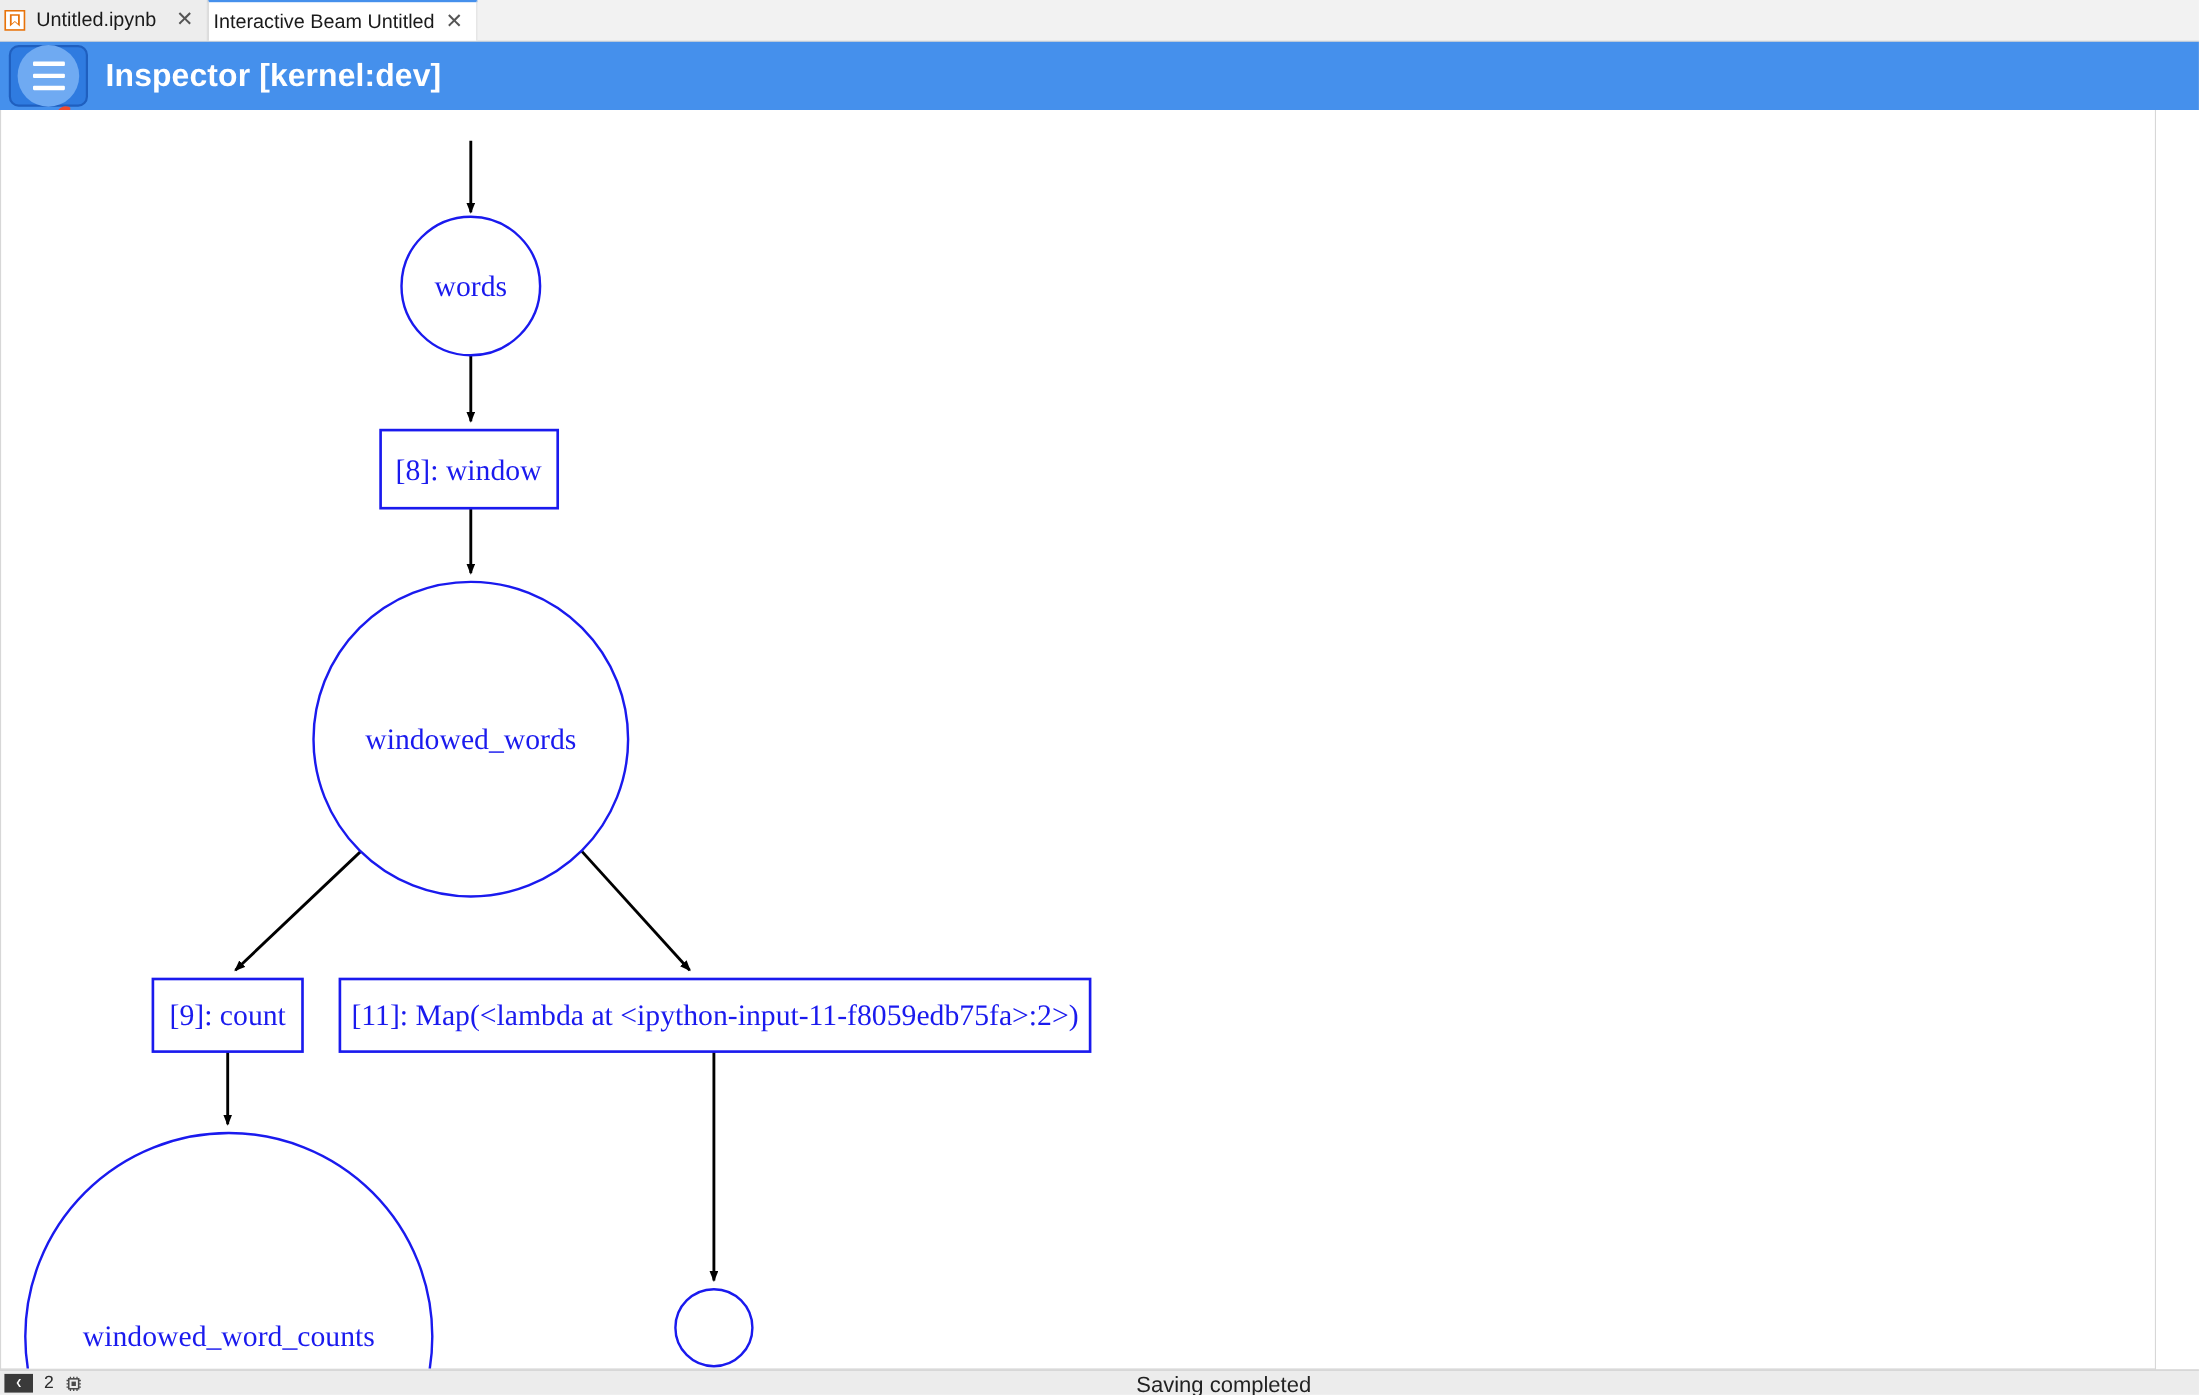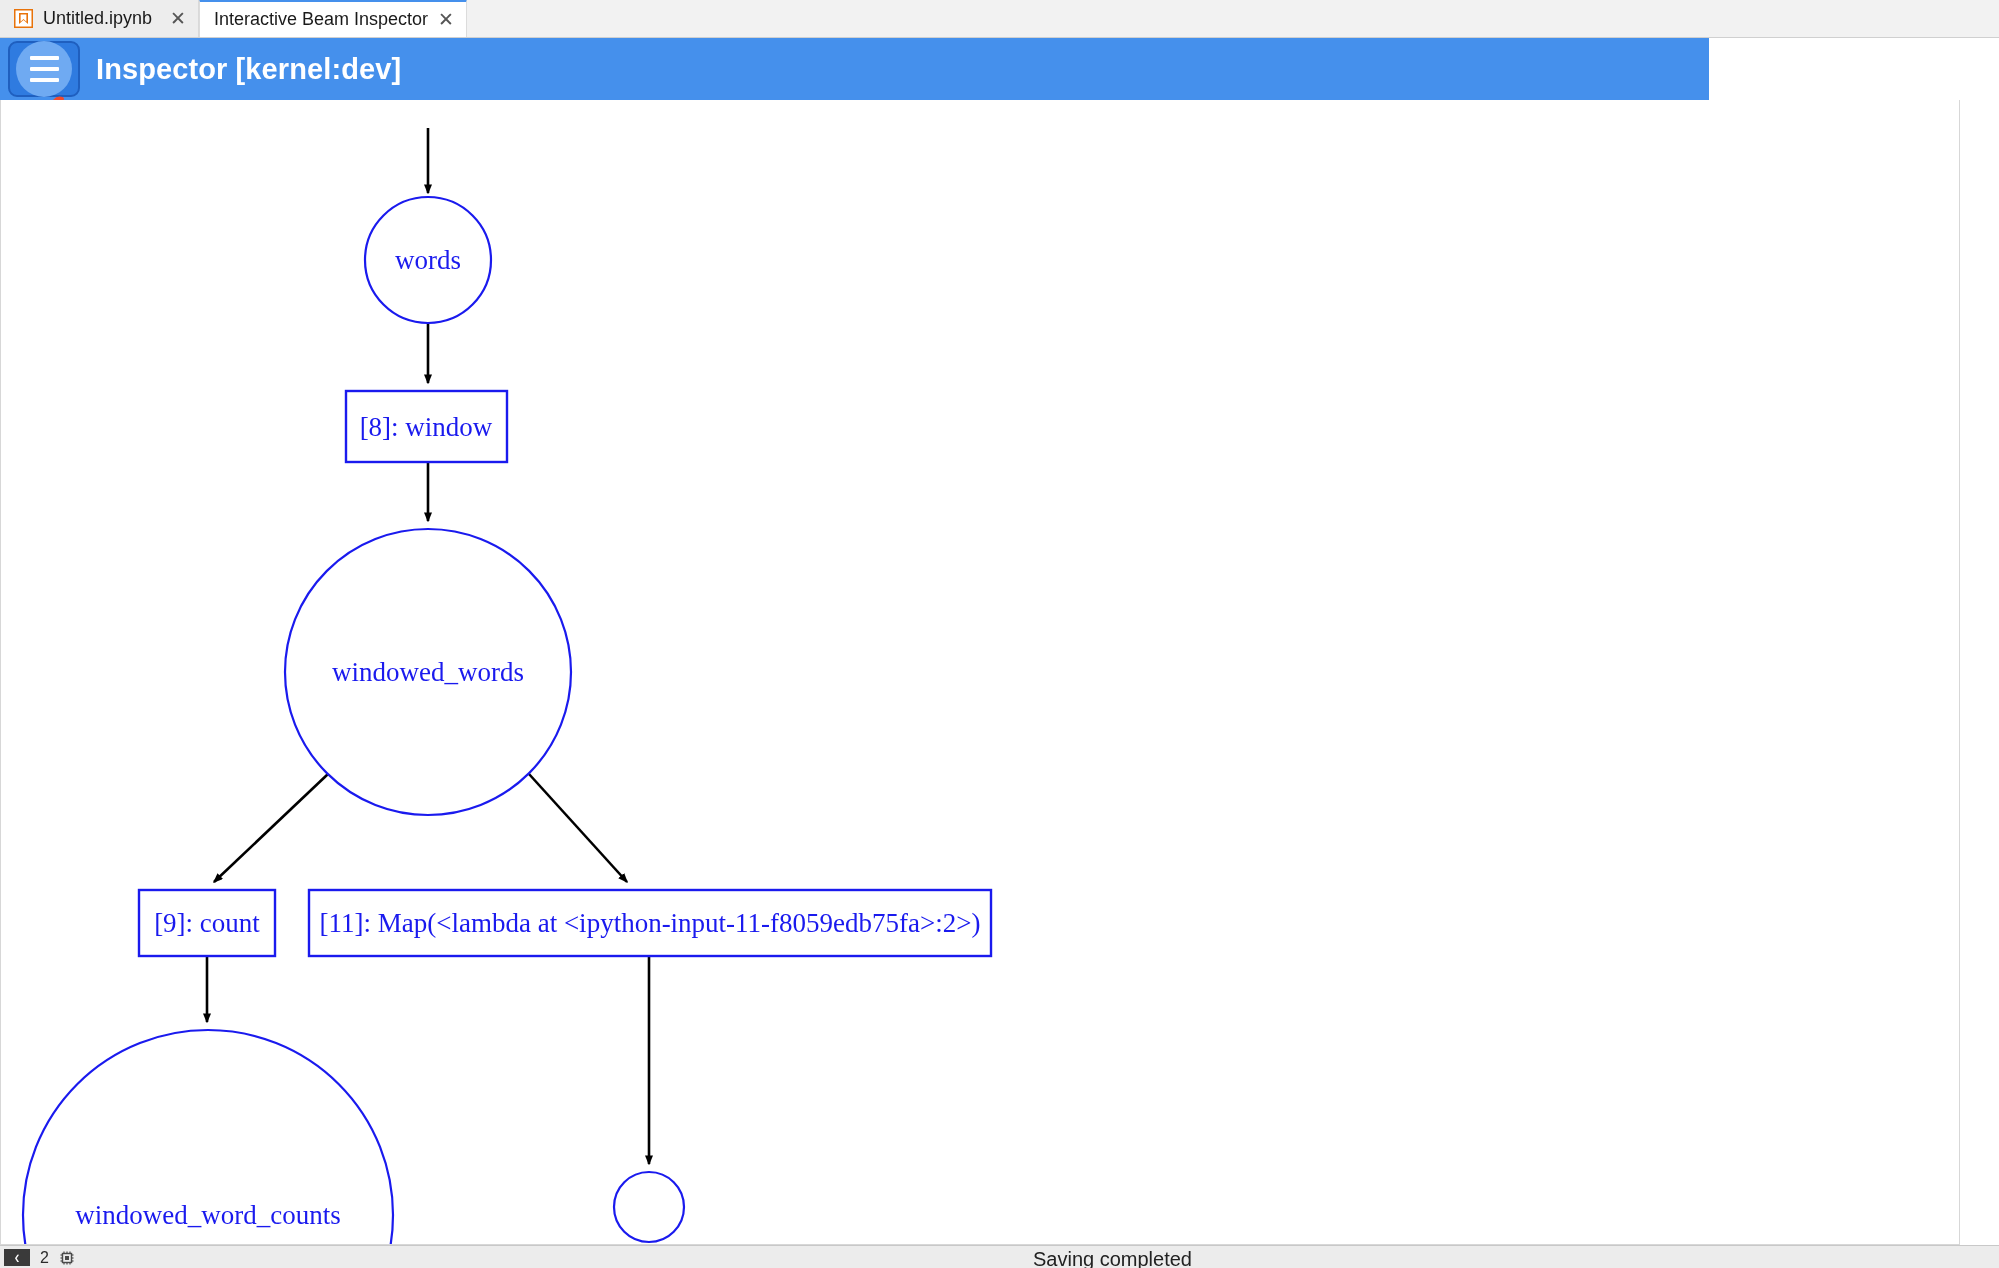--- a/index.html
+++ b/index.html
@@ -16,21 +16,21 @@
     position: absolute; left: 0; top: 0;
     width: 1999px; height: 38px;
     background: #F2F2F2;
     border-bottom: 1px solid #d0d0d0;
     display: flex; align-items: flex-end;
   }
   .tab {
     position: relative;
     height: 37px;
     display: flex; align-items: center;
-    padding: 0 10px 0 14px;
+    padding: 0 10px 0 4px;
     font-size: 18px;
     color: #1a1a1a;
     border-right: 1px solid #d9d9d9;
     background: #EFEFEF;
     cursor: pointer;
     white-space: nowrap;
   }
   .tab.inactive { background: #EDEDED; }
   .tab.active {
     background: #ffffff;
@@ -49,21 +49,21 @@
   .tab.active .tab-label { margin-right: 8px; }
   .tab-close {
     font-size: 19px; line-height: 1;
     color: #555; font-weight: 300;
     padding: 0 2px;
   }
 
   
   #header {
     position: absolute; left: 0; top: 38px;
-    width: 1709px; height: 62px;
+    width: 1999px; height: 62px;
     background: #4590EC;
     display: flex; align-items: center;
   }
   #menu-btn {
     position: absolute; left: 8px; top: 3px;
     width: 72px; height: 56px;
     border-radius: 9px;
     background: #2F7BE0;
     border: 2px solid #1F5FBF;
     display: flex; align-items: center; justify-content: center;
@@ -152,21 +152,21 @@
         <rect x="0.5" y="0.5" width="18" height="18" fill="#fff" stroke="#E8730A" stroke-width="2"></rect>
         <path d="M5 4 h9 v11 l-4.5 -4 l-4.5 4 z" fill="#E8730A"></path>
         <path d="M6.6 5.4 h5.8 v7.3 l-2.9 -2.6 l-2.9 2.6 z" fill="#fff"></path>
       </svg>
     </span>
     <span class="tab-label">Untitled.ipynb</span>
     <span class="tab-close">✕</span>
   </div>
 
   <div class="tab active">
-    <span class="tab-label">Interactive Beam Inspector</span>
+    <span class="tab-label">Interactive Beam Untitled</span>
     <span class="tab-close">✕</span>
   </div>
 
 </div>
 
 <div id="header">
   <div id="menu-btn">
     <span class="knob">
       <span class="bar"></span>
         <span class="bar"></span>

